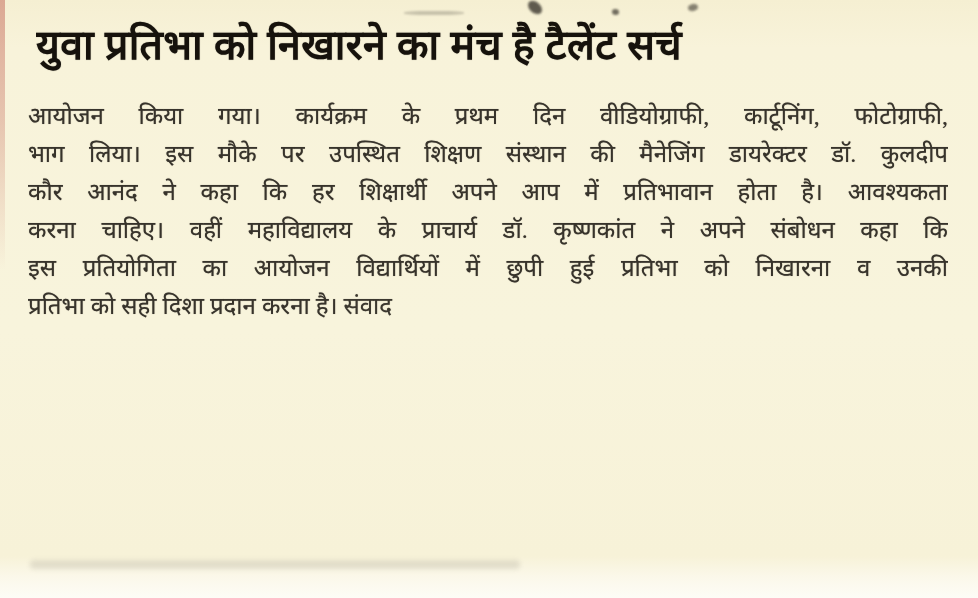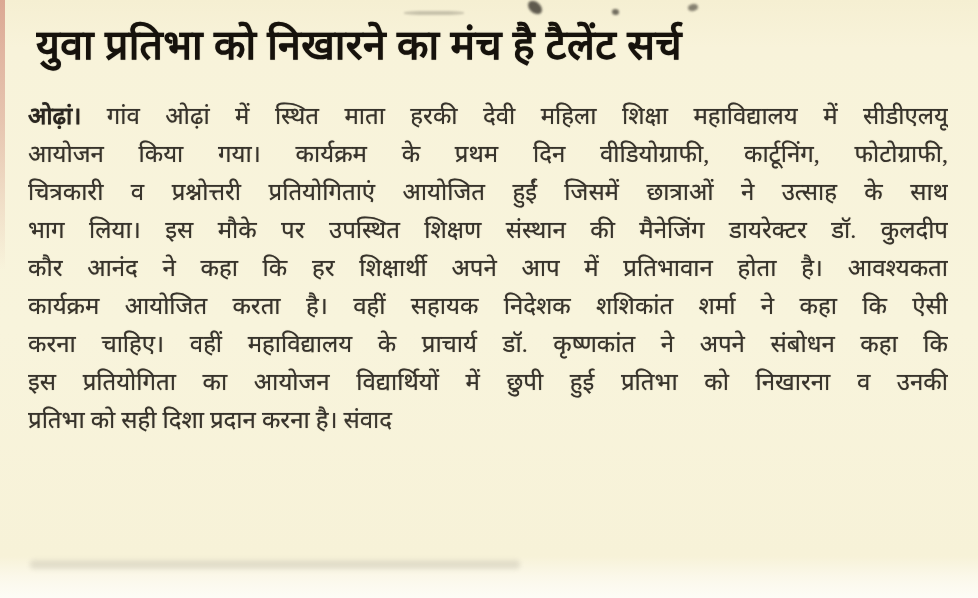--- a/index.html
+++ b/index.html
@@ -113,30 +113,24 @@
   <div class="artifact a1"></div>
   <div class="artifact a2"></div>
   <div class="artifact a3"></div>
   <div class="artifact a4"></div>
   <div class="ghost-line"></div>
 
   <h1 class="headline">युवा प्रतिभा को निखारने का मंच है टैलेंट सर्च</h1>
 
   <div class="body-text">
 
-    <div class="line">
-      <span class="dateline">ओढ़ां।</span>
-      <span>गांव ओढ़ां में स्थित माता हरकी देवी महिला शिक्षा महाविद्यालय में सीडीएलयू</span>
-    </div>
 
     <div class="line">आयोजन किया गया। कार्यक्रम के प्रथम दिन वीडियोग्राफी, कार्टूनिंग, फोटोग्राफी,</div>
-    <div class="line">चित्रकारी व प्रश्नोत्तरी प्रतियोगिताएं आयोजित हुईं जिसमें छात्राओं ने उत्साह के साथ</div>
     <div class="line">भाग लिया। इस मौके पर उपस्थित शिक्षण संस्थान की मैनेजिंग डायरेक्टर डॉ. कुलदीप</div>
     <div class="line">कौर आनंद ने कहा कि हर शिक्षार्थी अपने आप में प्रतिभावान होता है। आवश्यकता</div>
-    <div class="line">कार्यक्रम आयोजित करता है। वहीं सहायक निदेशक शशिकांत शर्मा ने कहा कि ऐसी</div>
     <div class="line">करना चाहिए। वहीं महाविद्यालय के प्राचार्य डॉ. कृष्णकांत ने अपने संबोधन कहा कि</div>
     <div class="line">इस प्रतियोगिता का आयोजन विद्यार्थियों में छुपी हुई प्रतिभा को निखारना व उनकी</div>
 
     <div class="line last">
       <span>प्रतिभा को सही दिशा प्रदान करना है।</span>
       <span class="credit">संवाद</span>
     </div>
 
   </div>
 </div>

